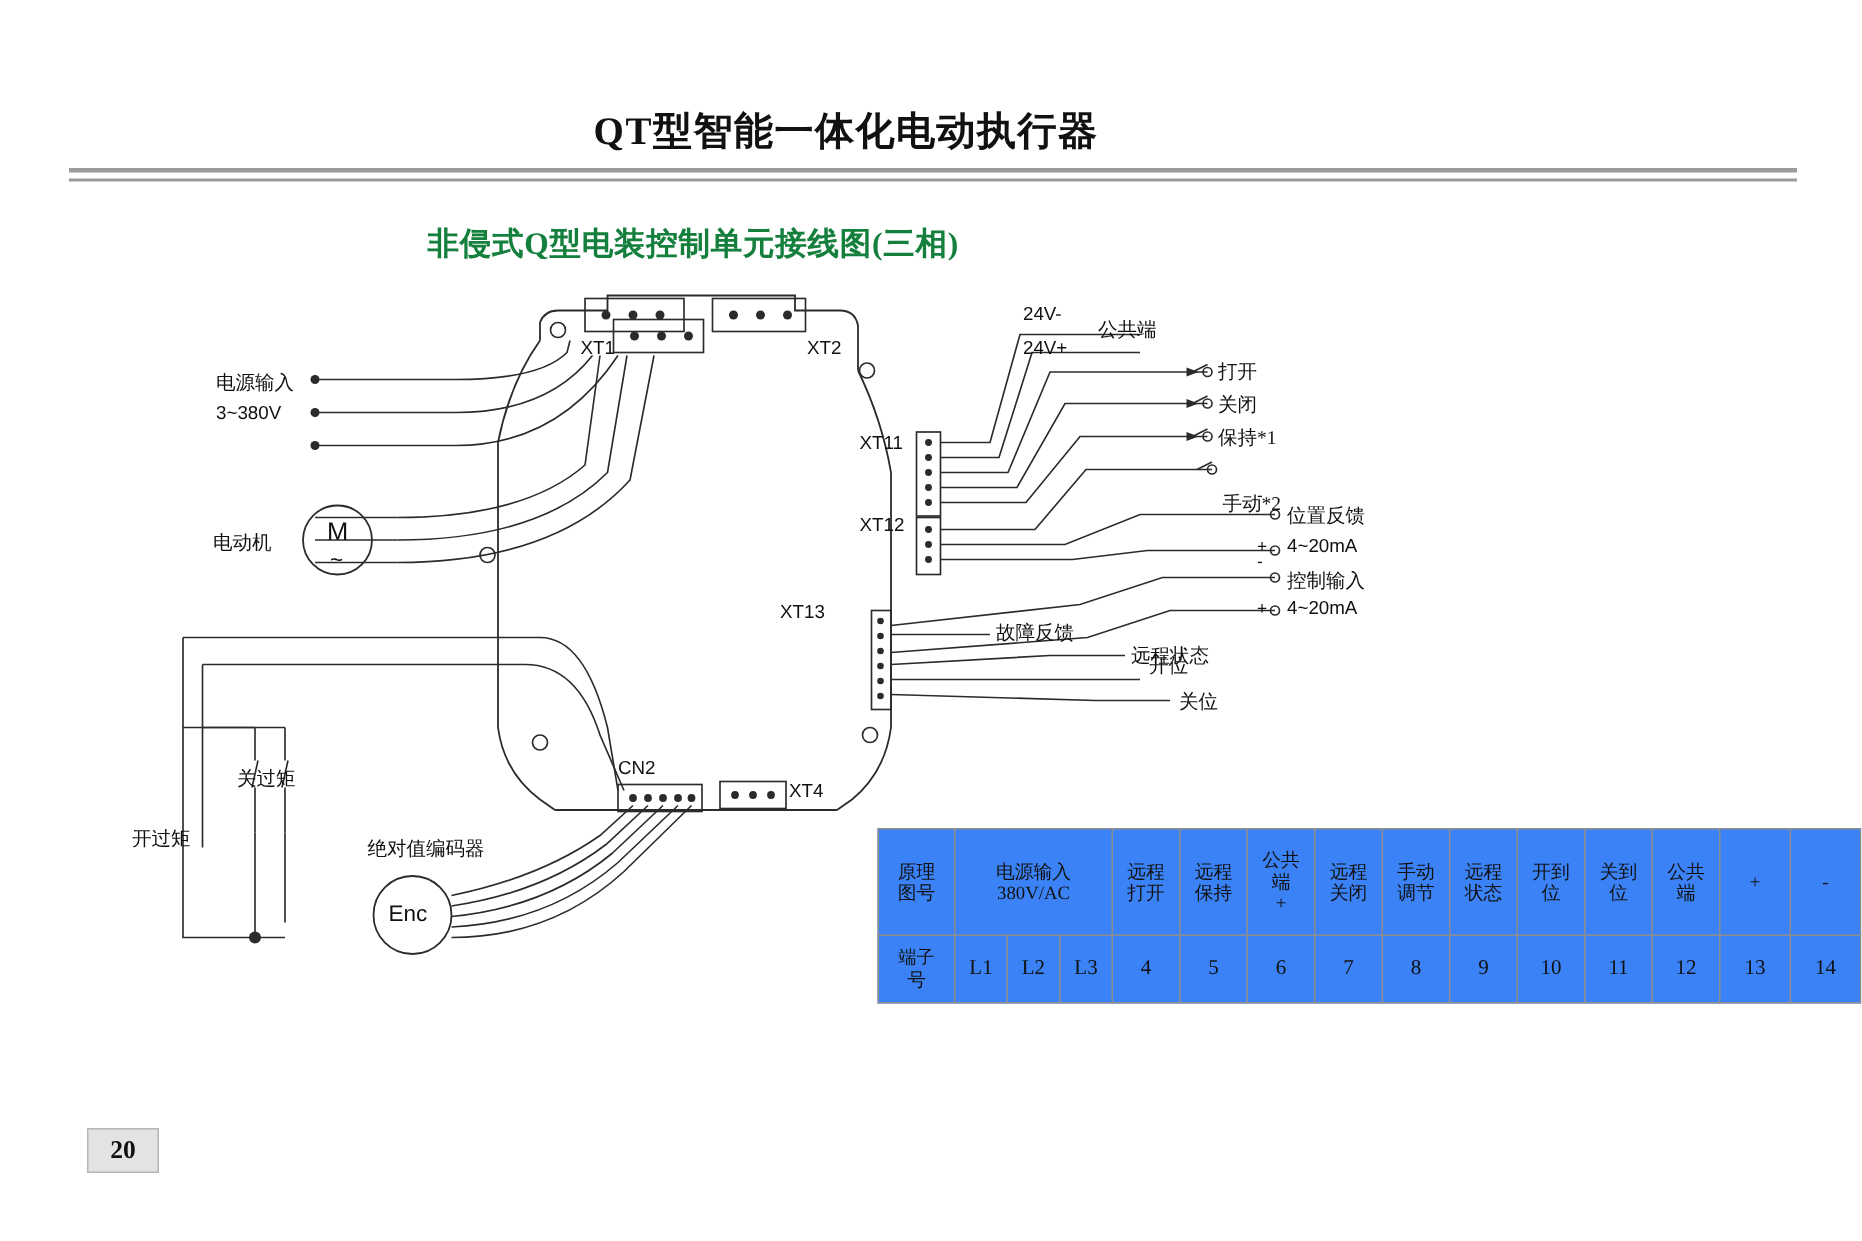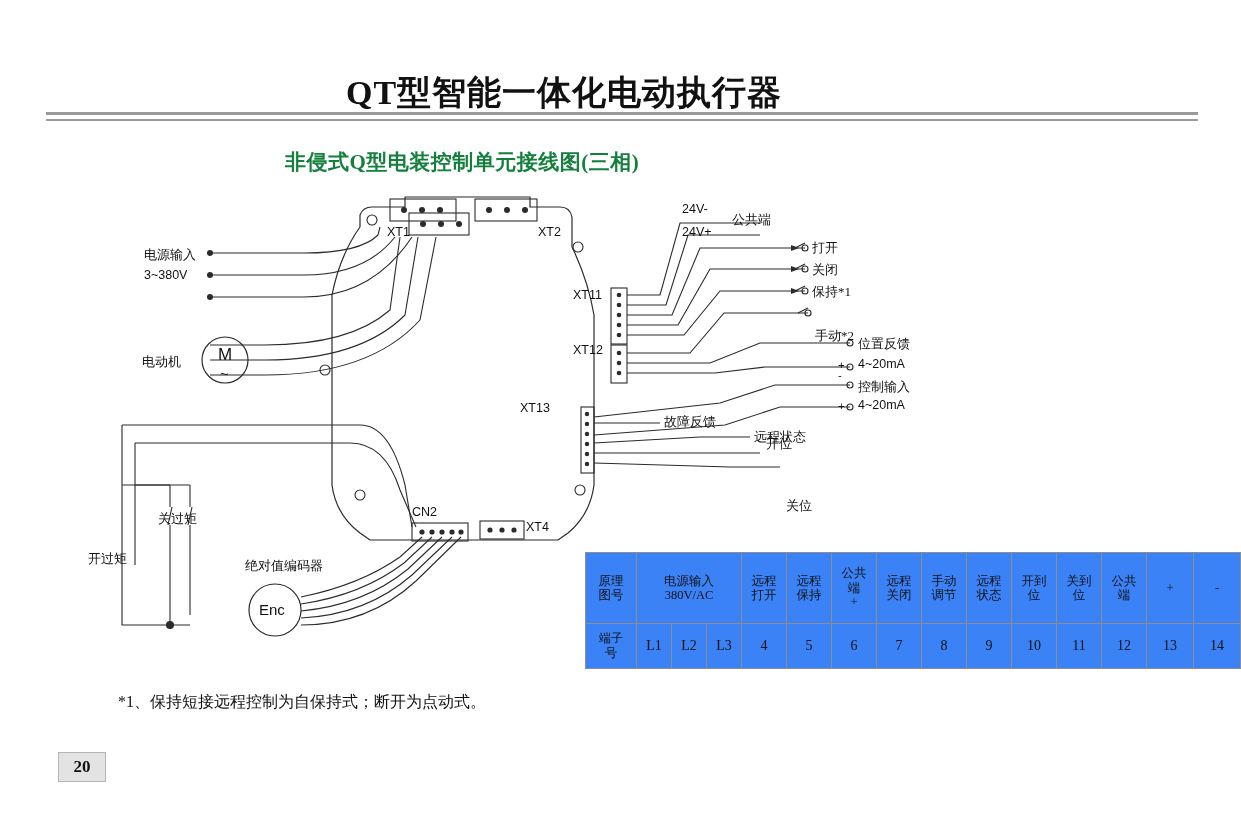--- a/index.html
+++ b/index.html
@@ -20,21 +20,21 @@
   }
   
   .doc-title {
     position: absolute;
     top: 70px;
     left: 0;
     width: 1128px;
     text-align: center;
     font-family: "Liberation Serif", serif;
     font-weight: bold;
-    font-size: 34px;
+    font-size: 26px;
     letter-spacing: 1px;
     color: #111;
   }
   .rule {
     position: absolute;
     left: 46px;
     width: 1152px;
     background: #9a9a9a;
   }
   .rule.r1 { top: 112px; height: 3px; }
@@ -334,21 +334,21 @@
     <span class="lbl" style="left:798px; top:172px;">4~20mA</span>
 
     <span class="lbl sm" style="left:778px; top:184px;">-</span>
     <span class="lbl cn" style="left:798px; top:193px;">控制输入</span>
     <span class="lbl sm" style="left:778px; top:215px;">+</span>
     <span class="lbl" style="left:798px; top:213px;">4~20mA</span>
 
     <span class="lbl cn" style="left:604px; top:228px;">故障反馈</span>
     <span class="lbl cn" style="left:694px; top:243px;">远程状态</span>
     <span class="lbl cn" style="left:706px; top:250px;">开位</span>
-    <span class="lbl cn" style="left:726px; top:274px;margin-top:38px;">关位</span>
+    <span class="lbl cn" style="left:726px; top:274px;">关位</span>
 
     <span class="lbl cn" style="left:28px; top:325px;margin-top:40px;">开过矩</span>
     <span class="lbl cn" style="left:98px; top:325px;font-family:Liberation Serif, serif;">关过矩</span>
 
     <span class="lbl cn" style="left:185px; top:372px;">绝对值编码器</span>
     <span class="lbl" style="left:199px; top:416px; font-size:15px;">Enc</span>
   </div>
 
   <table id="spec-table">
     <tbody>
@@ -419,16 +419,15 @@
         <td>10</td>
         <td>11</td>
         <td>12</td>
         <td>13</td>
         <td>14</td>
       </tr>
 
     </tbody>
   </table>
 
-  <div class="footnote">*1、保持短接远程控制为自保持式；断开为点动式。</div>
   <div class="page-num">20</div>
 
 </div>
 
 </body></html>

